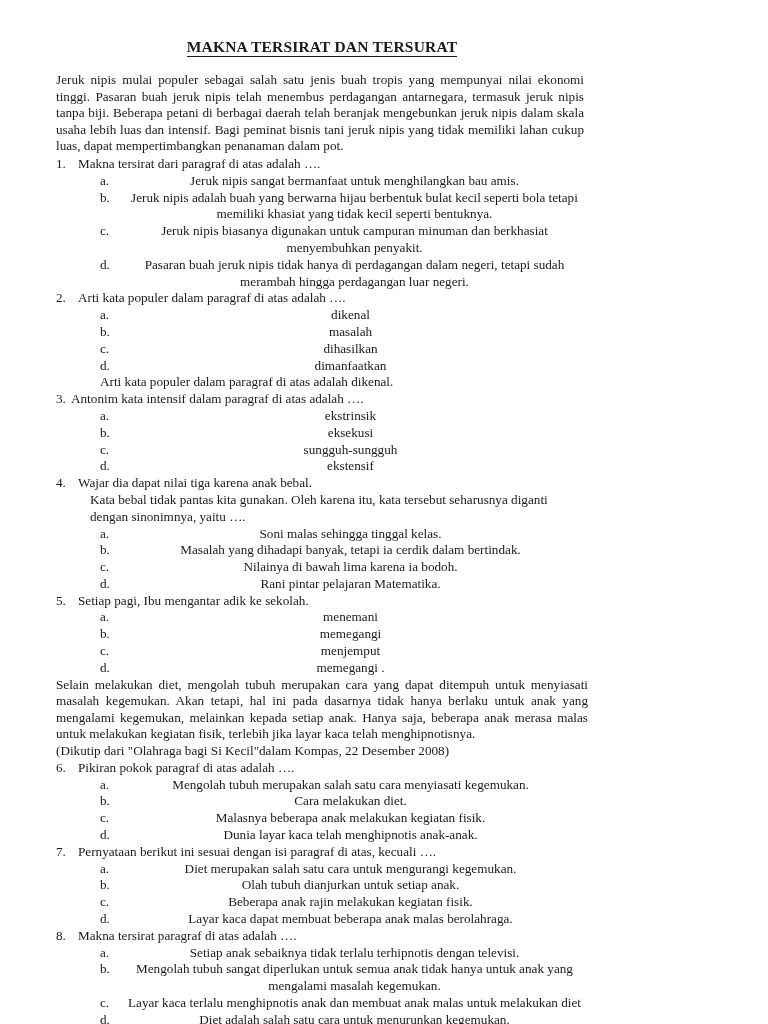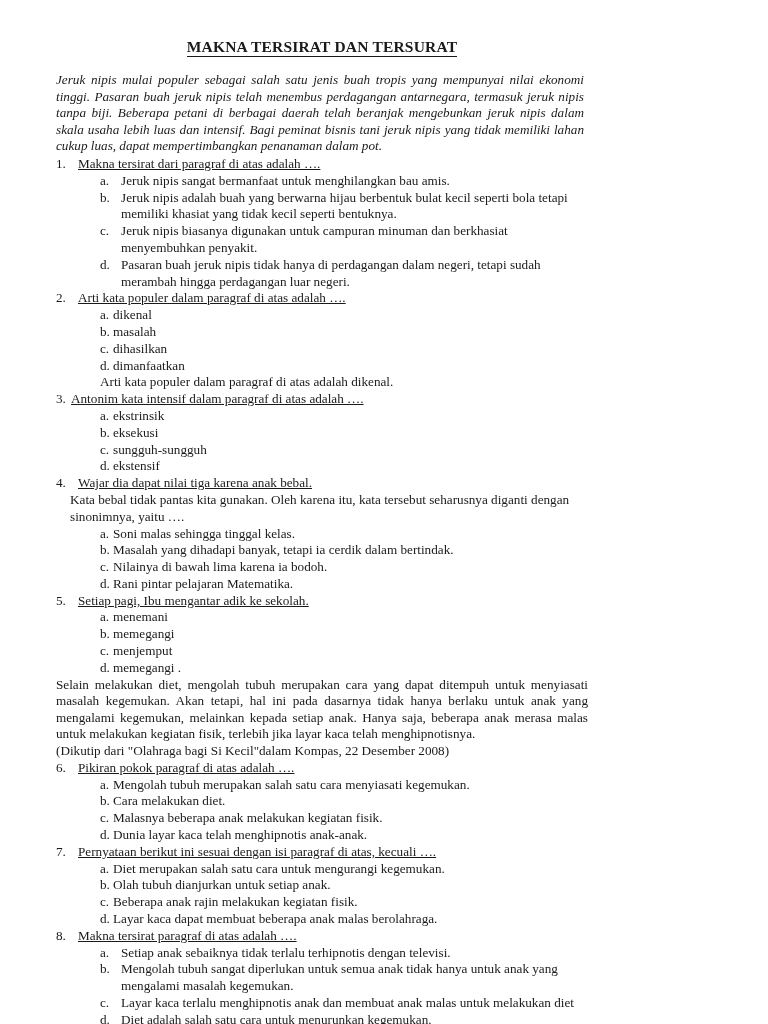--- a/index.html
+++ b/index.html
@@ -30,21 +30,20 @@
   }
   .doc-title span {
     border-bottom: 1.6px solid #1a1a1a;
     padding-bottom: 1px;
   }
   .para {
     text-align: justify;
     font-size: 13.2px;
     line-height: 16.6px;
     margin: 0 4px 1px 0;
-    font-style: italic;
   }
   .para2 {
     text-align: justify;
     font-size: 13.2px;
     line-height: 16.6px;
     margin: 0;
   }
   .section-heading {
     text-align: center;
     font-weight: bold;
@@ -68,24 +67,23 @@
   }
   .q-num {
     flex: 0 0 auto;
     width: 22px;
   }
   .q-num.tight {
     width: 15px;
   }
   .q-text {
     flex: 1 1 auto;
-    text-decoration: underline;
   }
   .q-sub {
-    margin-left: 14px;
+    margin-left: 34px;
   }
   
   .opts {
     margin: 0;
     padding: 0;
     list-style: none;
   }
   .opt {
     display: flex;
     align-items: flex-start;
@@ -103,20 +101,21 @@
   
   .opts.tight .opt {
     margin-left: 44px;
   }
   .opts.tight .opt-letter {
     flex: 0 0 auto;
     width: 13px;
   }
   .opt-text {
     flex: 1 1 auto;
+    text-align: center;
   }
   .answer-line {
     margin-left: 44px;
     font-size: 13.2px;
     line-height: 16.8px;
   }
 </style>
 </head>
 <body>
 

